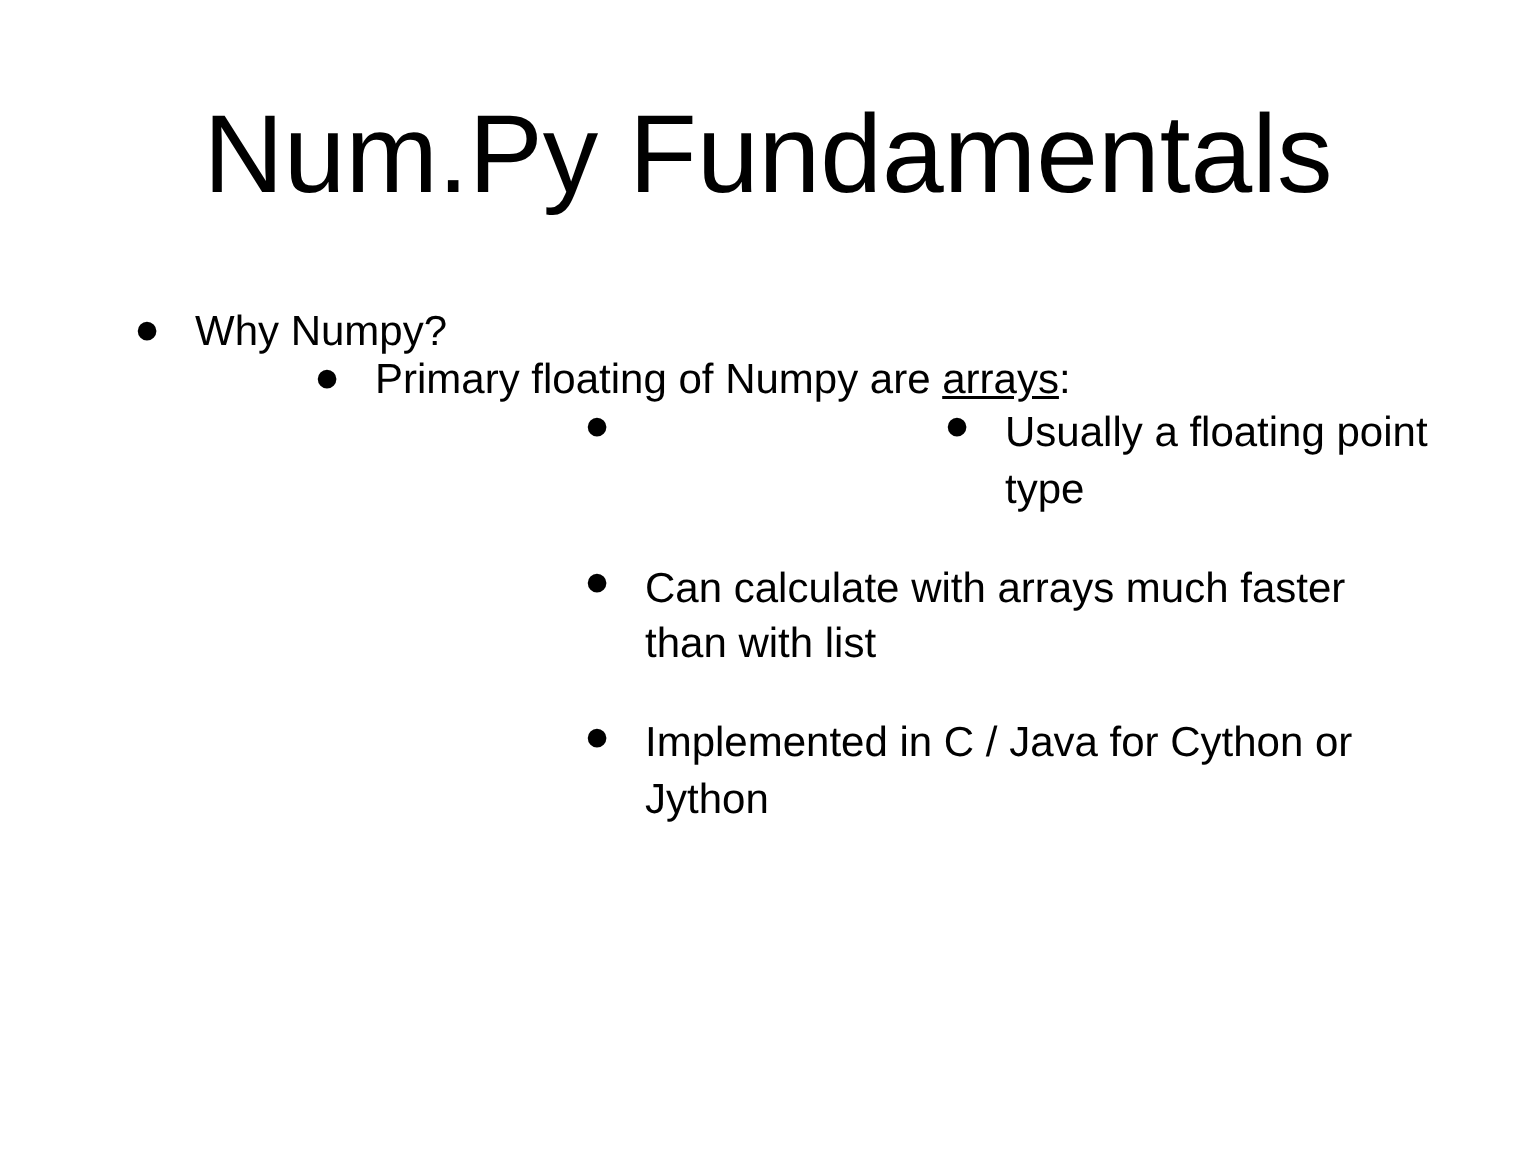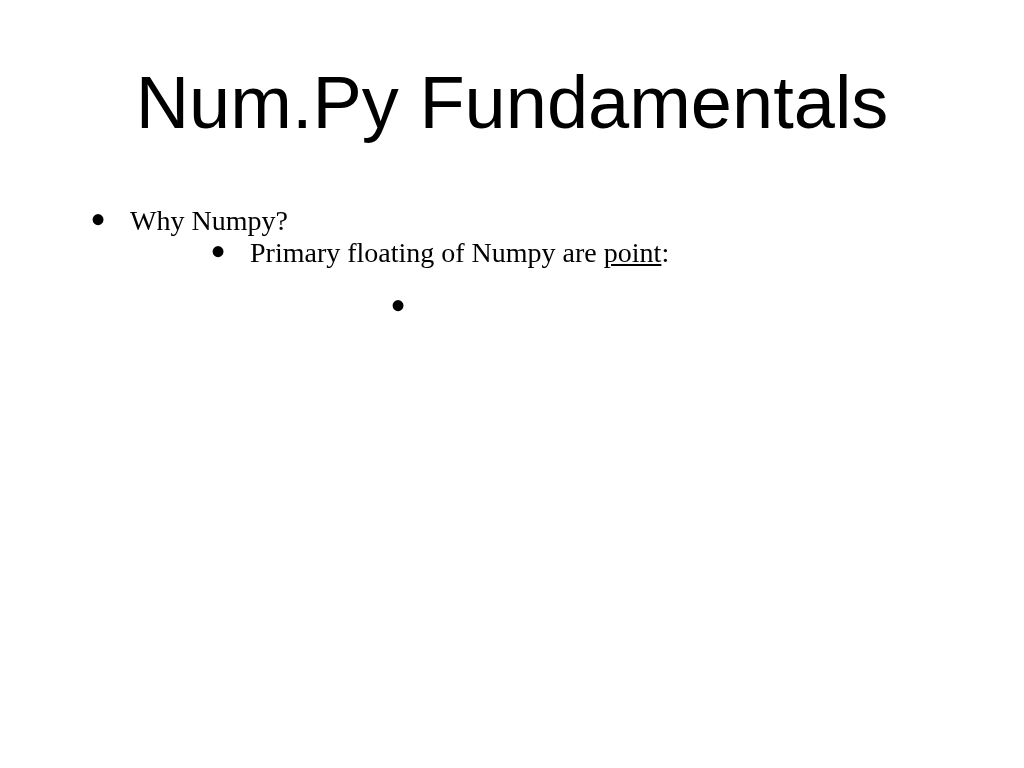--- a/index.html
+++ b/index.html
@@ -35,21 +35,20 @@
     position: absolute;
     left: -40px;
     top: -8px;
     font-size: 46px;
     line-height: 1;
   }
   .lvl1 {
     font-size: 28px;
     margin-left: 60px;
     margin-bottom: 40px;
-    font-family: Liberation Serif, serif;
   }
   .lvl2 {
     font-size: 28px;
     margin-left: 120px;
     margin-bottom: 28px;
   }
   .lvl3 {
     font-size: 28px;
     margin-left: 180px;
     margin-bottom: 22px;
@@ -68,23 +67,34 @@
 
 <div class="slide">
 
   <h1 class="title">Num.Py Fundamentals</h1>
 
   <ul>
     <li class="bullet lvl1">
       <span>Why Numpy?</span>
       <ul>
         <li class="bullet lvl2">
-          <span>Primary floating of Numpy are </span><span class="underline">point</span><span>:</span>
+          <span>Primary floating of Numpy are </span><span class="underline">arrays</span><span>:</span>
           <ul>
             <li class="bullet lvl3">
+              <ul>
+                <li class="bullet lvl4">
+                  <span>Usually a floating point type</span>
+                </li>
+              </ul>
+            </li>
+            <li class="bullet lvl3 gap-top">
+              <span>Can calculate with arrays much faster than with list</span>
+            </li>
+            <li class="bullet lvl3 gap-top">
+              <span>Implemented in C / Java for Cython or Jython</span>
             </li>
           </ul>
         </li>
       </ul>
     </li>
   </ul>
 
 </div>
 
 </body></html>

